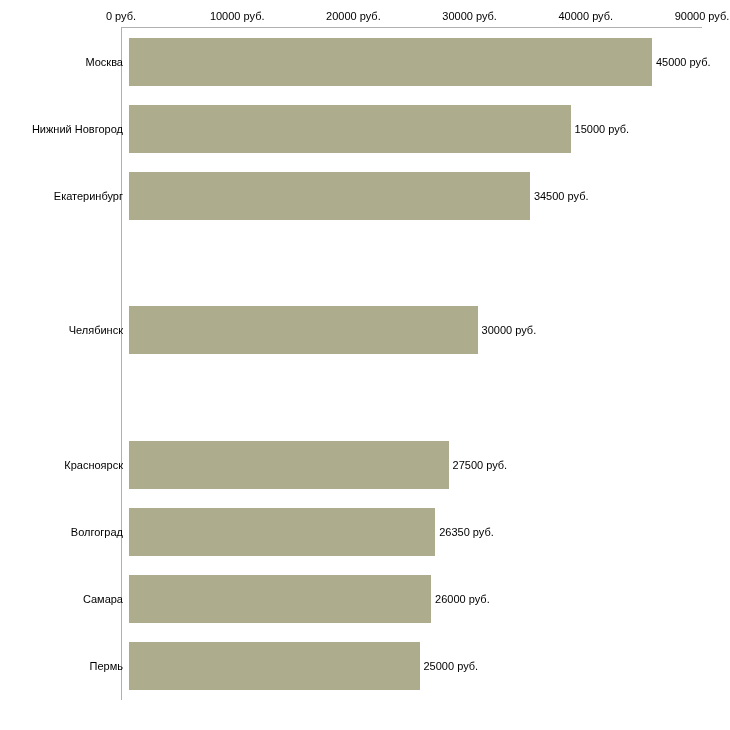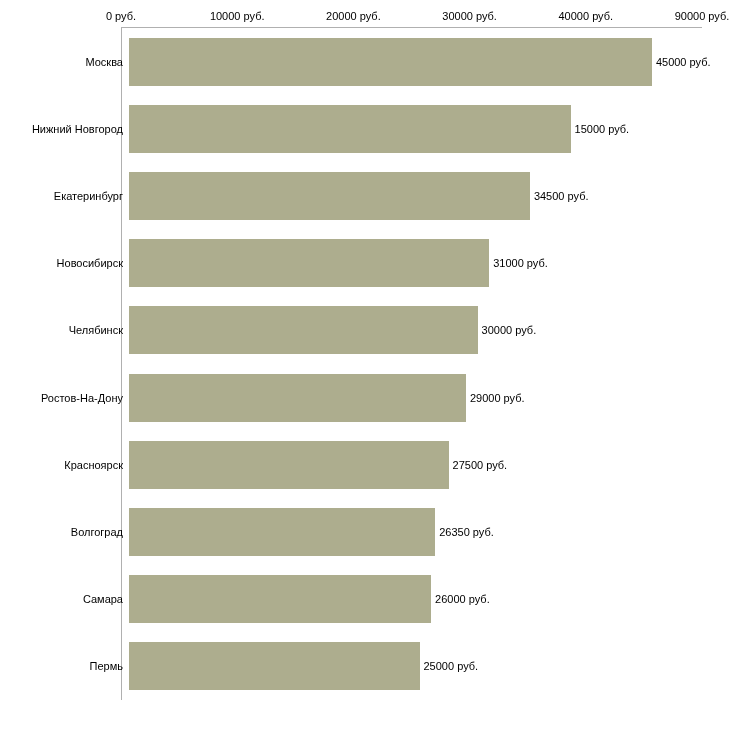--- a/index.html
+++ b/index.html
@@ -105,34 +105,24 @@
       <div class="bar-row" style="top: 76.8px; height: 48px;">
         <span class="bar-cat-label">Нижний Новгород</span>
         <div class="bar-rect" style="width: 441.56px; background: rgb(173, 173, 142);"></div>
         <span class="bar-value-label" style="left: 441.56px;">15000 руб.</span>
       </div>
       <div class="bar-row" style="top: 144px; height: 48px;">
         <span class="bar-cat-label">Екатеринбург</span>
         <div class="bar-rect" style="width: 400.89px; background: rgb(173, 173, 142);"></div>
         <span class="bar-value-label" style="left: 400.89px;">34500 руб.</span>
       </div>
-      <div class="bar-row" style="top: 211.2px; height: 48px;">
-        <span class="bar-cat-label">Новосибирск</span>
-        <div class="bar-rect" style="width: 360.22px; background: rgb(173, 173, 142);"></div>
-        <span class="bar-value-label" style="left: 360.22px;">31000 руб.</span>
-      </div>
       <div class="bar-row" style="top: 278.4px; height: 48px;">
         <span class="bar-cat-label">Челябинск</span>
         <div class="bar-rect" style="width: 348.6px; background: rgb(173, 173, 142);"></div>
         <span class="bar-value-label" style="left: 348.6px;">30000 руб.</span>
-      </div>
-      <div class="bar-row" style="top: 345.6px; height: 48px;">
-        <span class="bar-cat-label">Ростов-На-Дону</span>
-        <div class="bar-rect" style="width: 336.98px; background: rgb(173, 173, 142);"></div>
-        <span class="bar-value-label" style="left: 336.98px;">29000 руб.</span>
       </div>
       <div class="bar-row" style="top: 412.8px; height: 48px;">
         <span class="bar-cat-label">Красноярск</span>
         <div class="bar-rect" style="width: 319.55px; background: rgb(173, 173, 142);"></div>
         <span class="bar-value-label" style="left: 319.55px;">27500 руб.</span>
       </div>
       <div class="bar-row" style="top: 480px; height: 48px;">
         <span class="bar-cat-label">Волгоград</span>
         <div class="bar-rect" style="width: 306.187px; background: rgb(173, 173, 142);"></div>
         <span class="bar-value-label" style="left: 306.187px;">26350 руб.</span>

